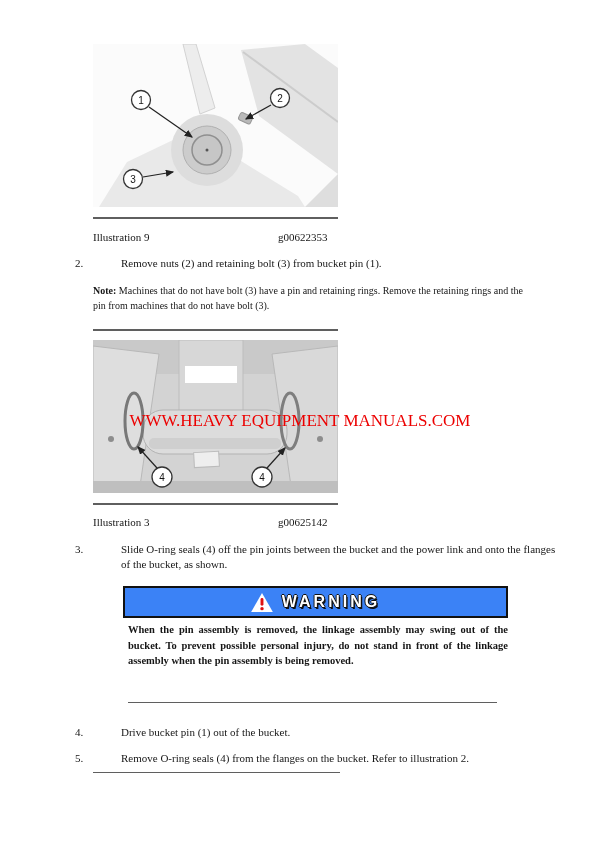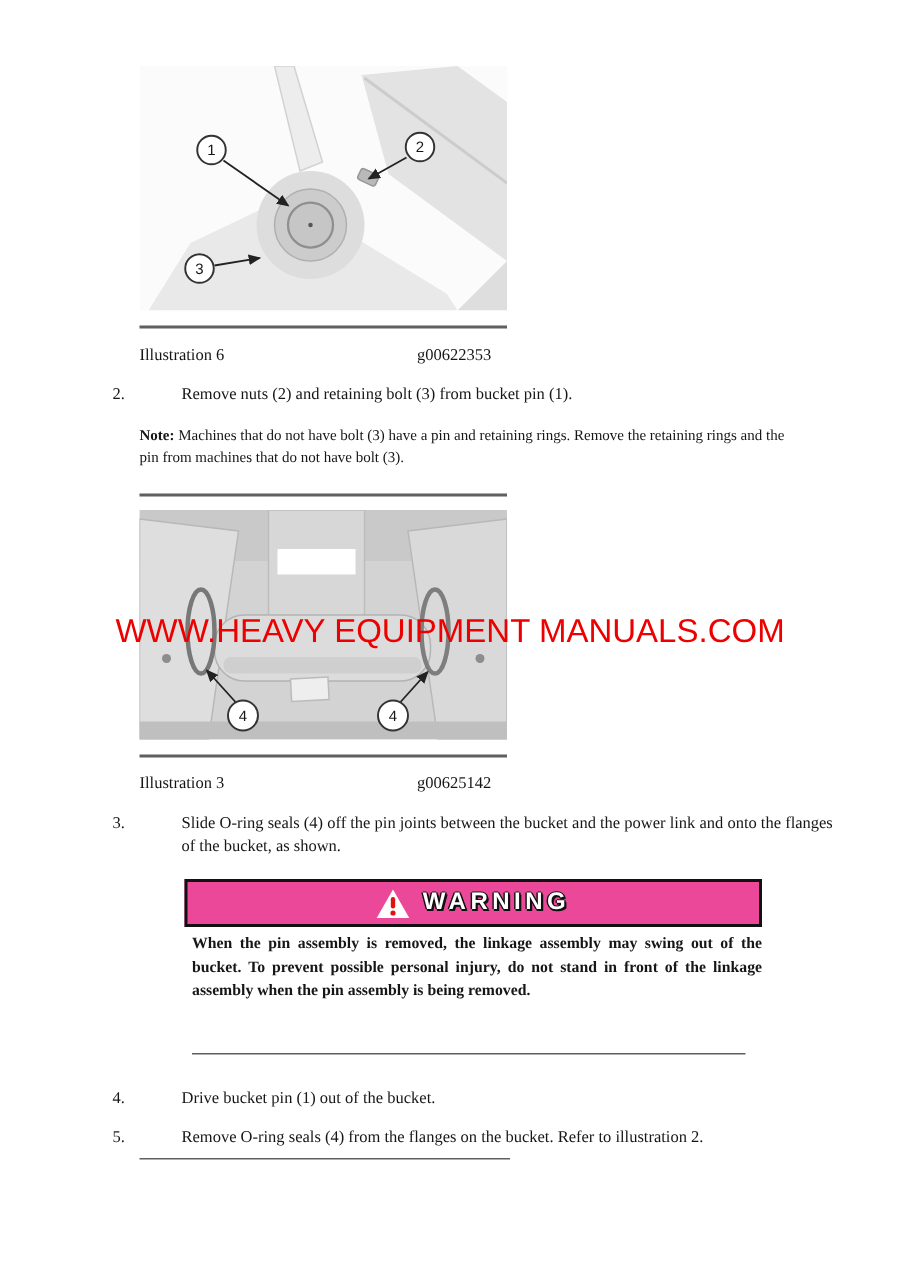--- a/index.html
+++ b/index.html
@@ -10,35 +10,35 @@
   .rule{position:absolute;height:1.5px;background:#5f5f5f;}
   .figure{position:absolute;left:93px;width:245px;}
   .caption{position:absolute;left:93px;width:245px;font-size:11px;line-height:13px;}
   .caption .ref{position:absolute;left:185px;top:0;text-align:right;}
   .step{position:absolute;left:75px;display:flex;font-size:11px;line-height:15px;}
   .step .num{flex:0 0 18px;}
   .step .txt{width:445px;margin-left:28px;}
   .note{position:absolute;left:93px;width:440px;font-size:10px;line-height:15px;}
   .warn-banner{
     position:absolute;left:123px;top:586px;width:385px;height:32px;box-sizing:border-box;
-    background:#ec4899;border:2px solid #111111;
+    background:#3b82f6;border:2px solid #111111;
     display:flex;align-items:center;justify-content:center;gap:9px;
   }
   .warn-title{
     font-family:"Liberation Sans", sans-serif;font-weight:bold;font-size:16px;
     letter-spacing:3px;color:#ffffff;
     text-shadow:1.5px 1.5px 0 #111, -1px 0 0 #111, 0 -1px 0 #111, 1px 0 0 #111, 0 1px 0 #111;
   }
   .warn-body{
     position:absolute;left:128px;top:622px;width:380px;
     font-size:10.5px;line-height:15.5px;font-weight:bold;text-align:justify;
   }
   .watermark{
     position:absolute;left:0;top:406px;width:600px;text-align:center;z-index:6;
-    font-family:Liberation Sans, sans-serif;font-size:22px;line-height:30px;
+    font-family:Liberation Serif, serif;font-size:17px;line-height:30px;
     color:#ec0000;white-space:nowrap;
   }
   svg{display:block;}
 </style>
 </head>
 <body>
 
 <div class="page">
 
   <div class="figure" style="top:44px;height:163px;">
@@ -69,21 +69,21 @@
         <text x="187" y="57.5">2</text>
         <circle cx="40" cy="135" r="9.5" fill="#fff" stroke="#333" stroke-width="1.3"></circle>
         <text x="40" y="138.5">3</text>
       </g>
     </svg>
   </div>
 
   <div class="rule" style="left:93px;top:217px;width:245px;"></div>
 
   <div class="caption" style="top:231px;">
-    <span>Illustration 6</span>
+    <span>Illustration 9</span>
     <span class="ref">g00622353</span>
   </div>
 
   <div class="step" style="top:256px;">
     <span class="num">2.</span>
     <span class="txt">Remove nuts (2) and retaining bolt (3) from bucket pin (1).</span>
   </div>
 
   <div class="note" style="top:283px;">
     <b>Note:</b>

